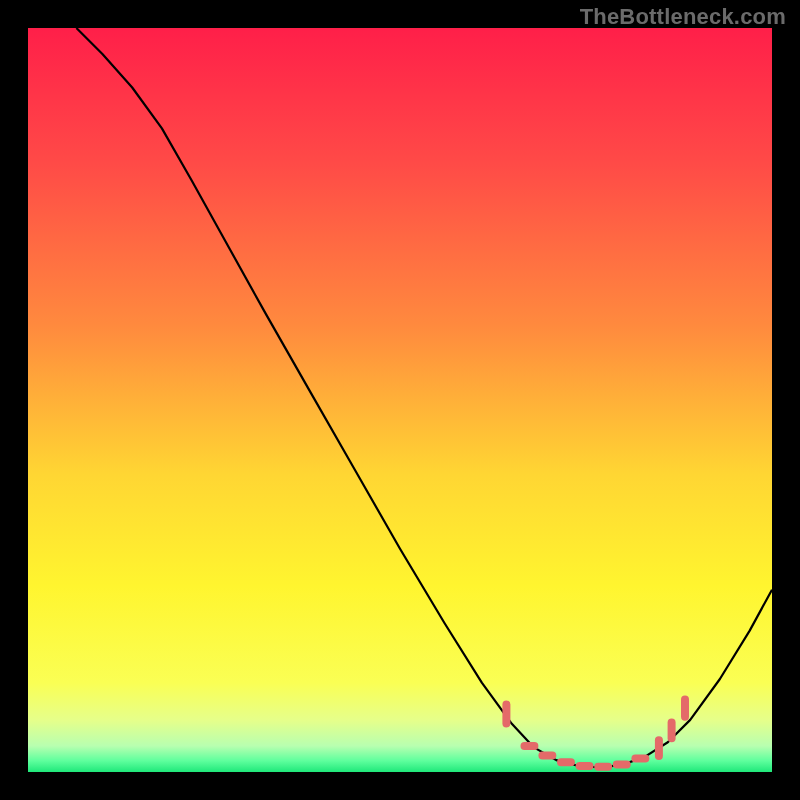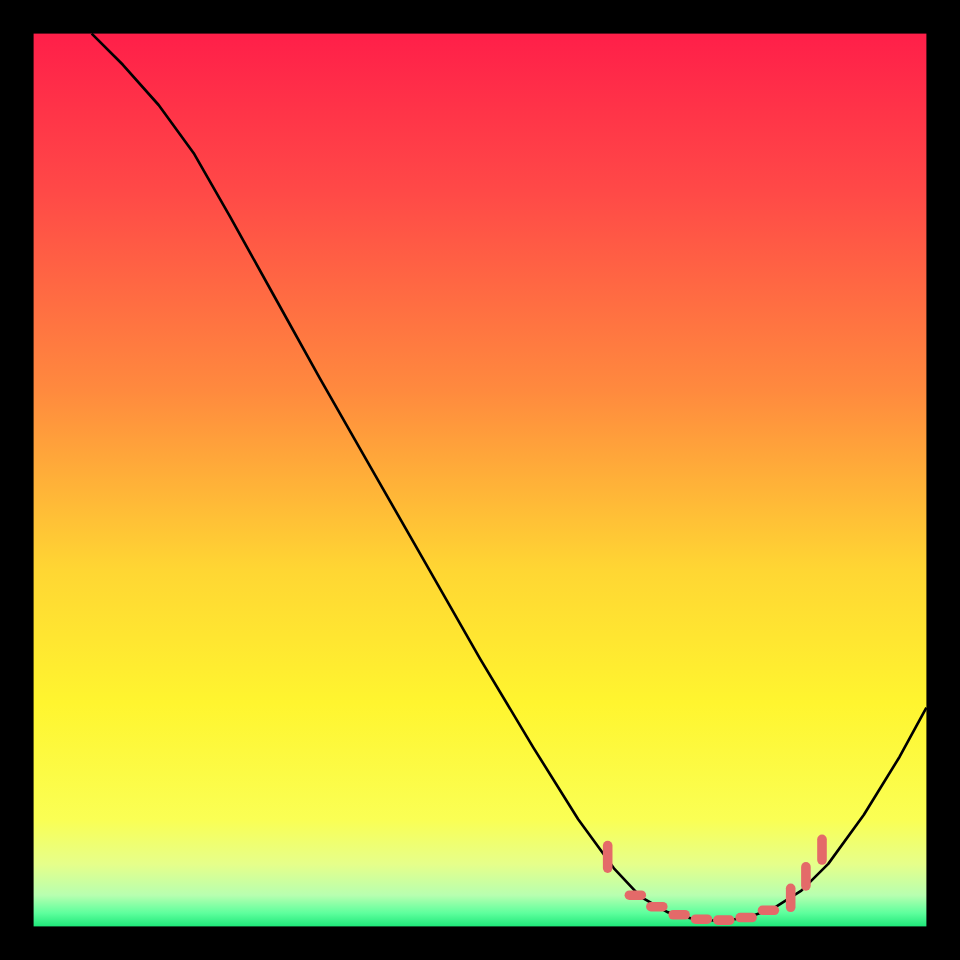--- a/index.html
+++ b/index.html
@@ -60,13 +60,14 @@
         <rect x="557.0" y="758.3" width="17.9" height="8" rx="4" fill="#e46a69"></rect>
         <rect x="575.6" y="762.0" width="17.9" height="8" rx="4" fill="#e46a69"></rect>
         <rect x="594.2" y="762.8" width="17.9" height="8" rx="4" fill="#e46a69"></rect>
         <rect x="612.8" y="760.6" width="17.9" height="8" rx="4" fill="#e46a69"></rect>
         <rect x="631.4" y="754.6" width="17.9" height="8" rx="4" fill="#e46a69"></rect>
         <rect x="654.9" y="736.3" width="8" height="23.8" rx="4" fill="#e46a69"></rect>
         <rect x="667.6" y="718.4" width="8" height="23.8" rx="4" fill="#e46a69"></rect>
         <rect x="681.0" y="695.4" width="8" height="25.3" rx="4" fill="#e46a69"></rect>
       </g>
     </svg>
+  <div class="watermark">TheBottleneck.com</div>
 </div>
 
 </body></html>

